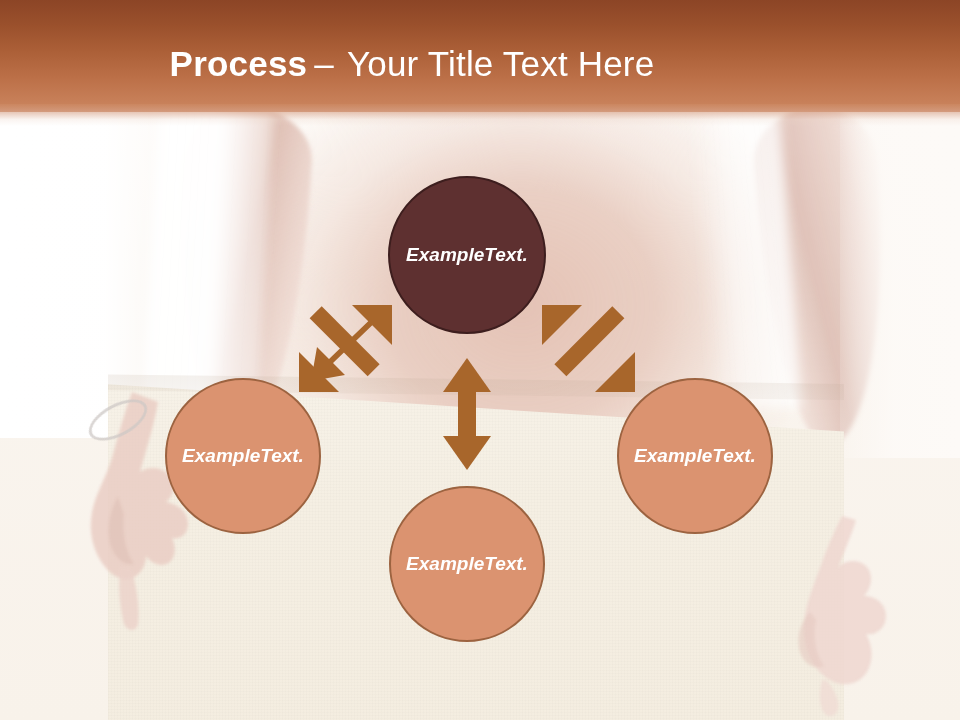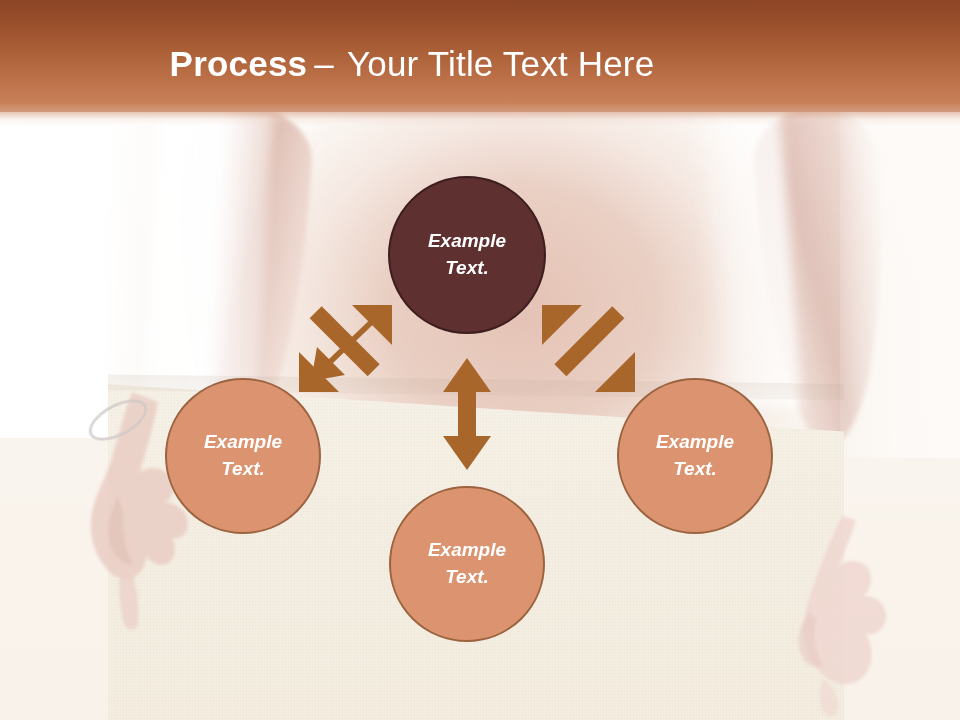--- a/index.html
+++ b/index.html
@@ -248,21 +248,21 @@
   
   #diagram {
     position: absolute;
     inset: 0;
   }
 
   .node {
     position: absolute;
     border-radius: 50%;
     display: flex;
-    flex-direction: column;
+    flex-direction: row;
     align-items: center;
     justify-content: center;
     color: #FFFFFF;
     font-style: italic;
     font-weight: 700;
     font-size: 19px;
     line-height: 1.42;
     text-align: center;
     box-sizing: border-box;
   }

